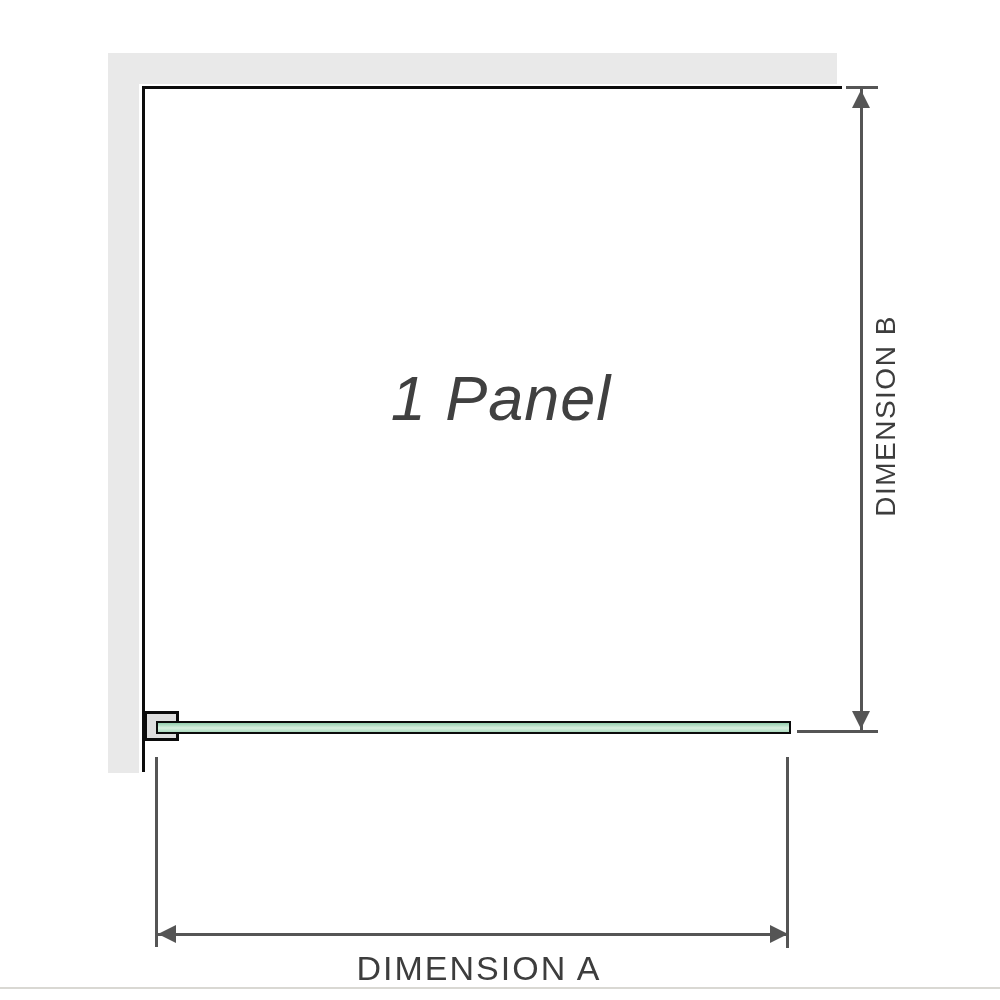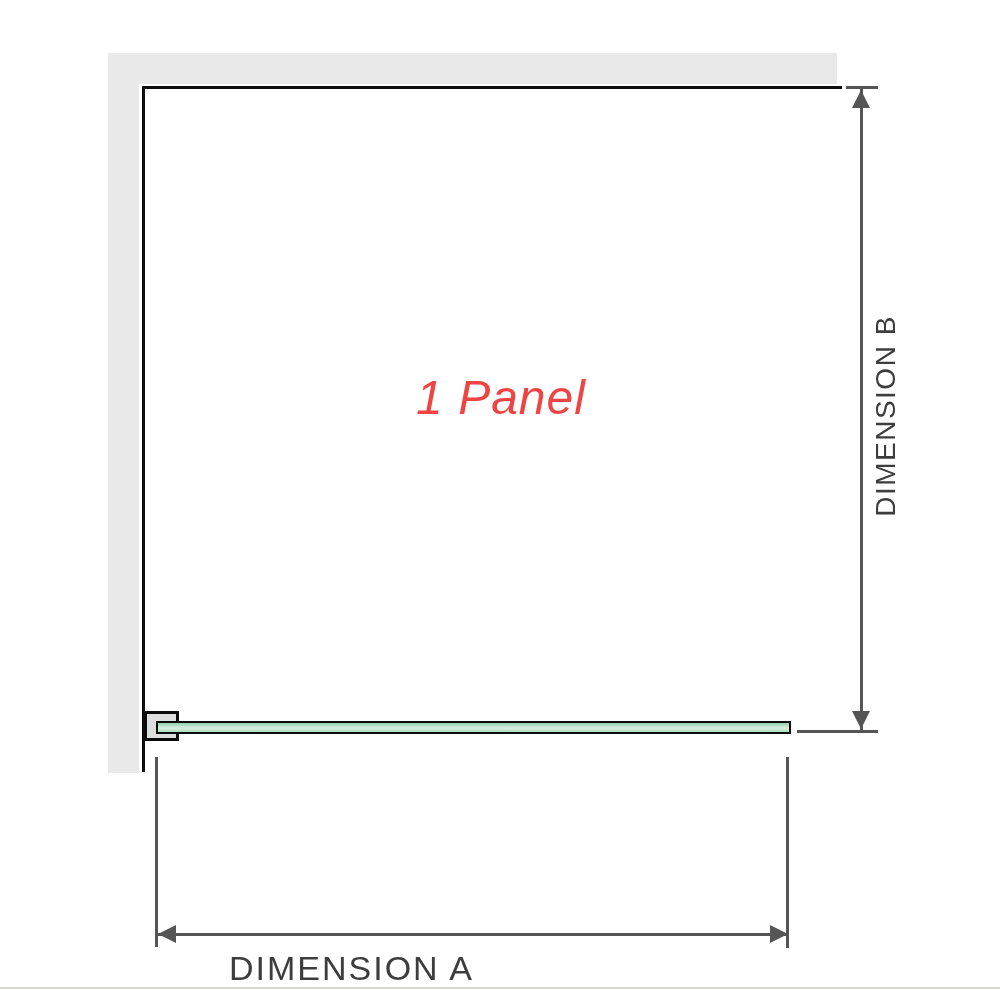--- a/index.html
+++ b/index.html
@@ -22,22 +22,22 @@
   
   .wall-top  { left: 108px; top: 53px; width: 729px; height: 31px; background: #e9e9e9; }
   .wall-left { left: 108px; top: 53px; width: 31px; height: 720px; background: #e9e9e9; }
   .edge-top  { left: 142px; top: 86px; width: 700px; height: 3px; background: #0c0c0c; }
   .edge-left { left: 142px; top: 86px; width: 3px; height: 686px; background: #0c0c0c; }
 
   
   .panel-label {
     left: 151px; top: 368px; width: 700px; height: 60px;
     text-align: center; line-height: 60px;
-    font-size: 48px; font-style: italic; font-weight: 400;
-    color: #ef4444; letter-spacing: 1px;
+    font-size: 63px; font-style: italic; font-weight: 400;
+    color: #404040; letter-spacing: 1px;
   }
 
   
   .bracket {
     left: 144px; top: 711px; width: 35px; height: 30px;
     background: #dedede; border: 3px solid #0b0b0b; box-sizing: border-box;
   }
   .glass {
     left: 156px; top: 721px; width: 635px; height: 13px;
     border: 2px solid #0b0b0b; box-sizing: border-box;
@@ -65,21 +65,21 @@
                  border-right: 18px solid #555555; }
   .arrow-right { left: 770px; top: 925px;
                  border-top: 9px solid transparent; border-bottom: 9px solid transparent;
                  border-left: 18px solid #555555; }
 
   .dim-label {
     color: #3d3d3d; font-weight: 300; white-space: nowrap;
   }
   .dima-label {
     left: 229px; top: 948px; width: 500px; height: 40px;
-    line-height: 40px;
+    text-align: center; line-height: 40px;
     font-size: 34px; letter-spacing: 2px;
   }
   .dimb-label {
     left: 736px; top: 396px; width: 300px; height: 40px;
     text-align: center; line-height: 40px;
     font-size: 28px; letter-spacing: 1.5px;
     transform: rotate(-90deg);
   }
 
   .footer-rule { left: 0; top: 987px; width: 1000px; height: 2px; background: #d9d8d3; }

